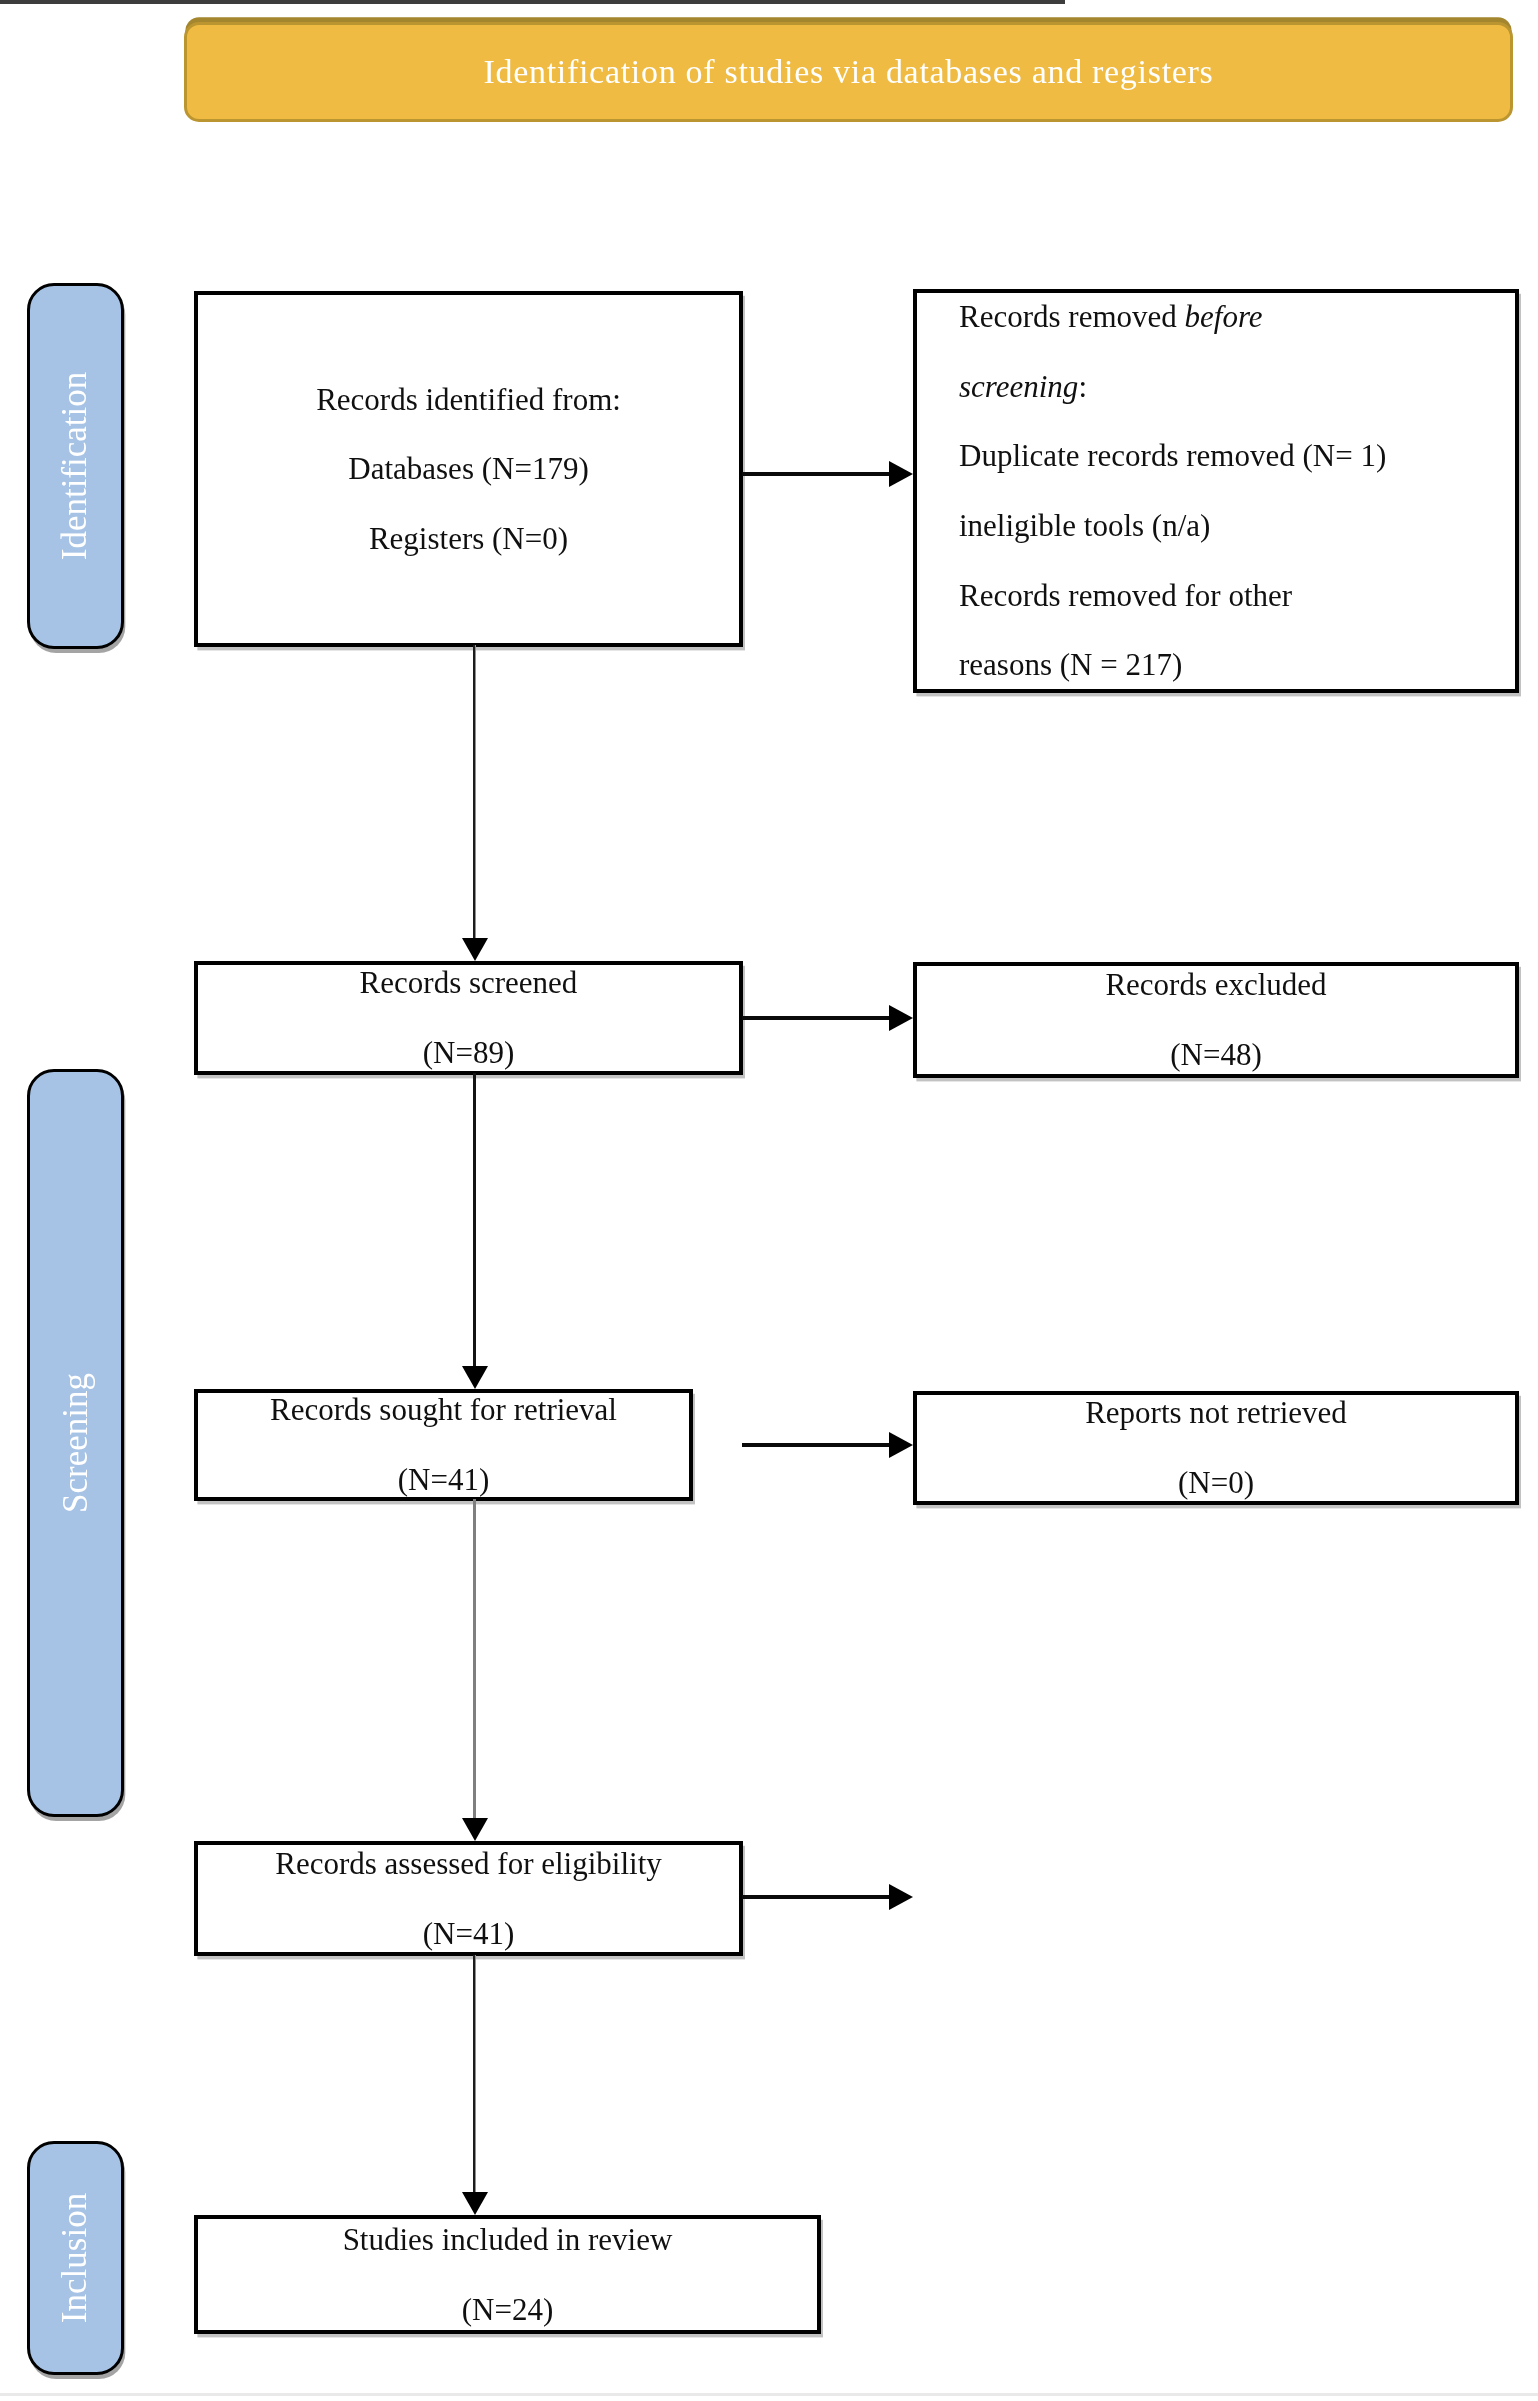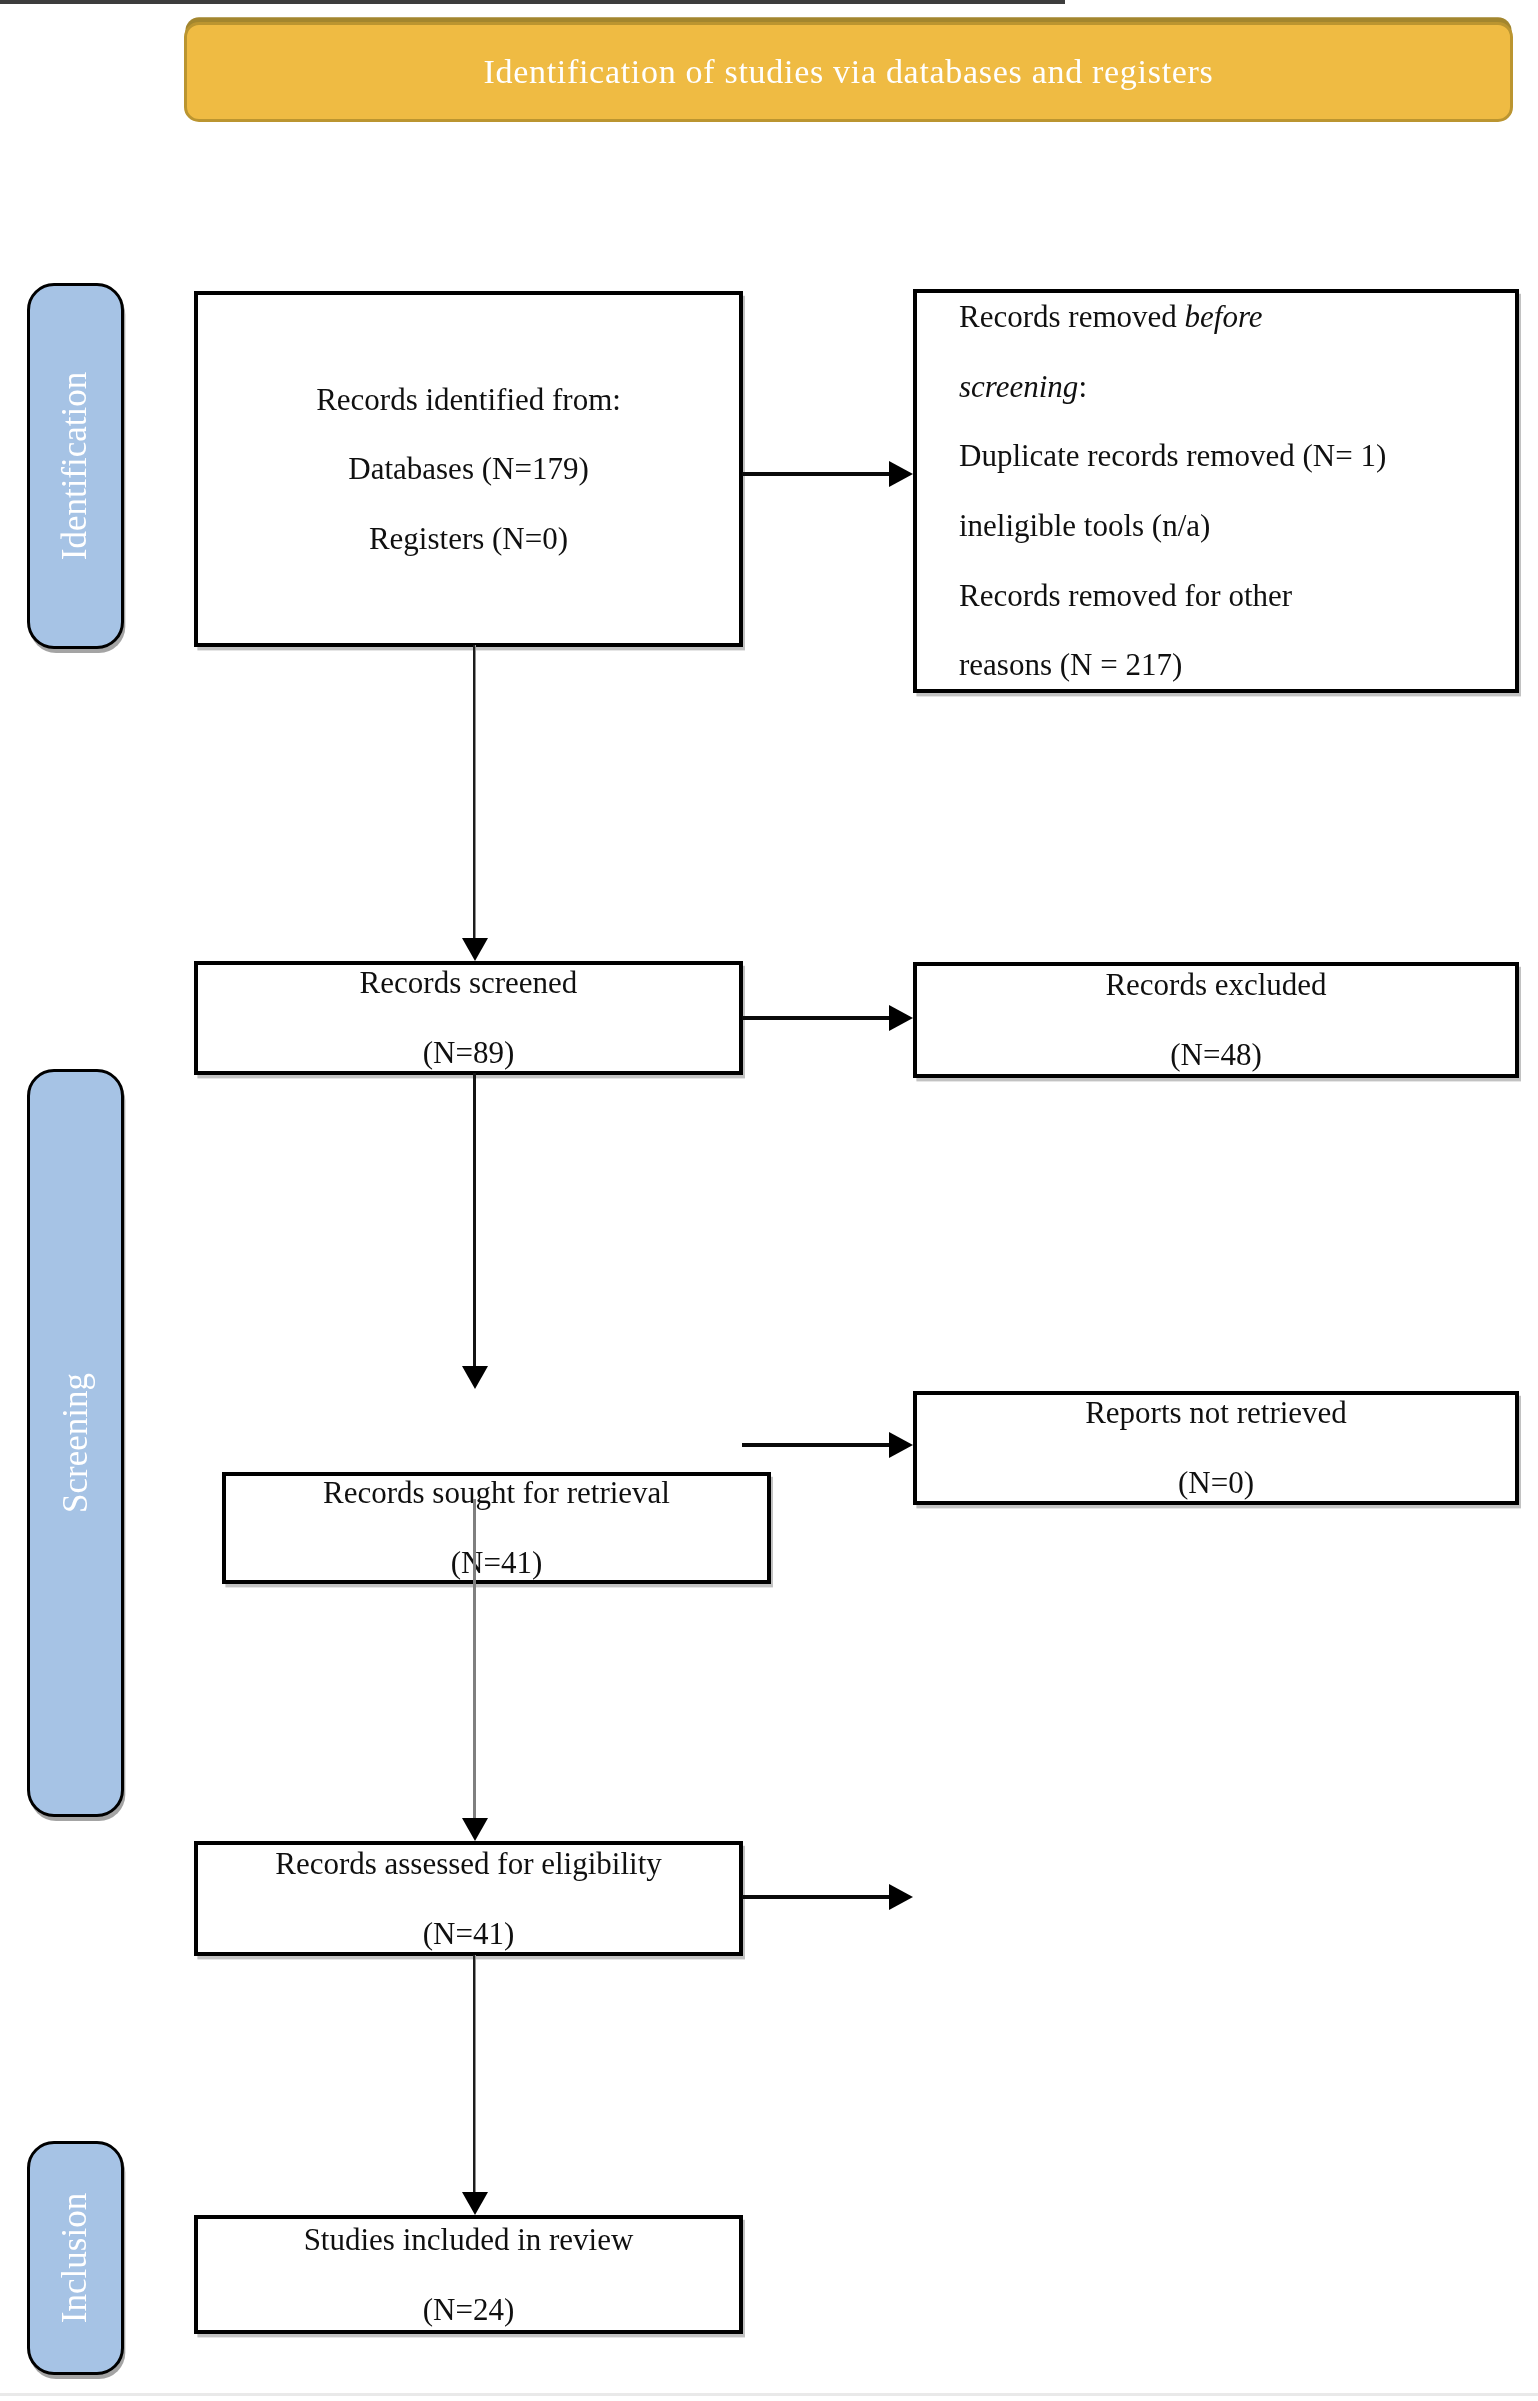--- a/index.html
+++ b/index.html
@@ -62,25 +62,25 @@
     font-size:31px; line-height:1.34;gap:28px;
   }
   .box.left-text { align-items:flex-start; text-align:left; padding-left:42px; padding-right:27px; }
   .rline { line-height:1.34; }
   .it { font-style:italic; }
 
   #box-identified   { left:194px;  top:291px;  width:549px; height:356px; }
   #box-removed      { left:913px; top:289px;  width:606px; height:404px; }
   #box-screened     { left:194px;  top:961px; width:549px; height:114px; }
   #box-excluded     { left:913px; top:962px; width:606px; height:116px; }
-  #box-sought       { left:194px;  top:1472px; width:549px; height:112px;margin-left:28px; }
+  #box-sought       { left:194px;  top:1389px; width:499px; height:112px; }
   #box-notretrieved { left:913px; top:1391px; width:606px; height:114px; }
   #box-assessed     { left:194px;  top:1841px; width:549px; height:115px; }
   #box-repexcluded  { left:913px; top:1843px; width:606px; height:119px; }
-  #box-included     { left:194px;  top:2215px; width:549px; height:119px; }
+  #box-included     { left:194px;  top:2215px; width:627px; height:119px; }
 
   
   .varrow {
     position:absolute; left:461px; width:27px;
     display:flex; flex-direction:column; align-items:center;
   }
   .vshaft { width:3.4px; flex:1; }
   .vhead  { width:0; height:0; border-left:13.5px solid transparent; border-right:13.5px solid transparent; border-top:23px solid #000000; }
   .v-dual  .vshaft { background:linear-gradient(to right,#1c1c1c 55%,#909090 55%); }
   .v-black .vshaft { background:#141414; }

